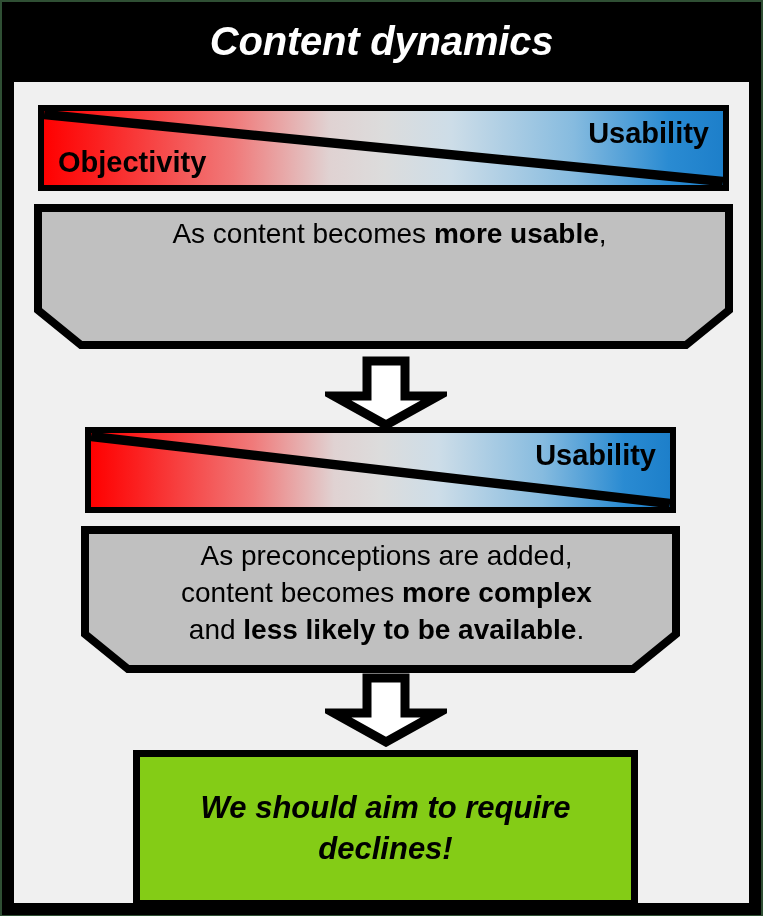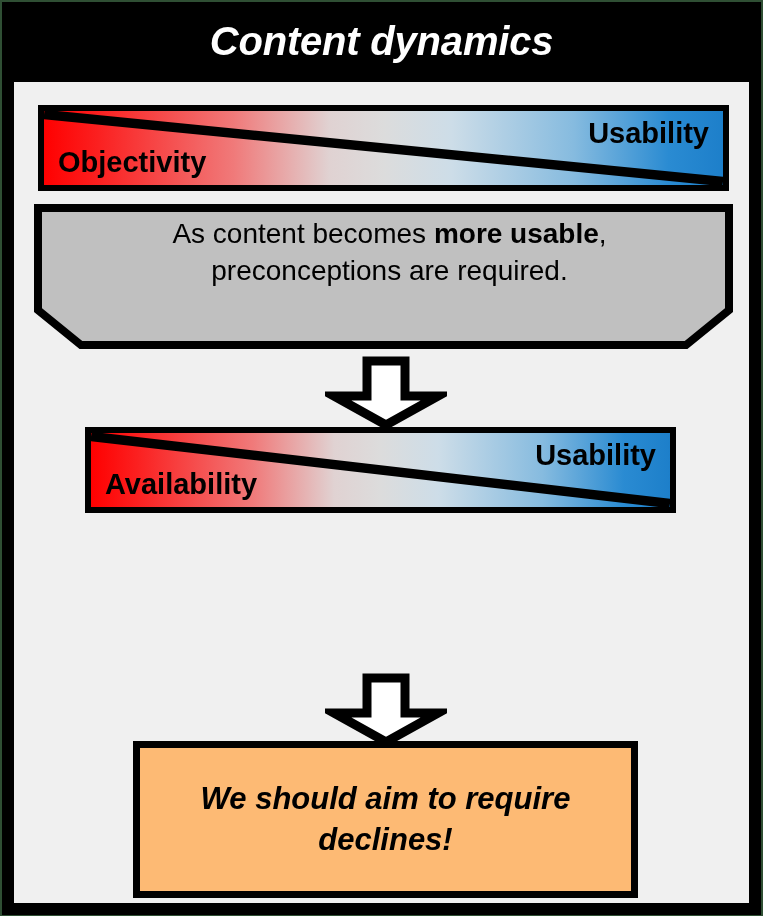--- a/index.html
+++ b/index.html
@@ -123,24 +123,25 @@
   .arrow {
     position: absolute;
   }
   .arrow svg { display: block; }
 
   
   .conclusion {
     position: absolute;
     box-sizing: border-box;
     border: 7px solid #000000;
-    background: #fdba74;
+    background: #84cc16;
     display: flex;
     align-items: center;
     justify-content: center;
+    margin-top: 9px;
   }
   .conclusion-text {
     font-family: "Liberation Sans", sans-serif;
     font-size: 31px;
     font-weight: bold;
     font-style: italic;
     color: #000000;
     text-align: center;
     line-height: 1.3;
     padding: 0 14px;
@@ -167,40 +168,52 @@
       </div>
 
       <div class="banner" style="left:20px; top:122px; width:699px; height:145px; background:transparent;">
         <svg width="699" height="145" viewBox="0 0 699 145">
           <polygon points="4,4 695,4 695,106 652,141 47,141 4,106" fill="#c0c0c0" stroke="#000000" stroke-width="8" stroke-linejoin="miter"></polygon>
         </svg>
         <div class="banner-text">
           <div>
             <span>As content becomes </span><b>more usable</b><span>,</span>
           </div>
-          <div>
-            <span>preconceptions are required.</span>
-          </div>
         </div>
       </div>
 
       <div class="arrow" style="left:311px; top:274px;">
         <svg width="122" height="74" viewBox="0 0 122 74">
           <polygon points="42,5 80,5 80,40 113,40 61,69 9,40 42,40" fill="#ffffff" stroke="#000000" stroke-width="9" stroke-linejoin="miter"></polygon>
         </svg>
       </div>
 
       <div class="grad-bar" style="left:71px; top:345px; width:591px; height:86px;">
         <svg class="slash" viewBox="0 0 591 86" preserveAspectRatio="none">
           <line x1="0" y1="4" x2="591" y2="82" stroke="#000000" stroke-width="11"></line>
         </svg>
-        <div class="grad-label left">Availability</div>
         <div class="grad-label right">Usability</div>
       </div>
 
+      <div class="banner" style="left:67px; top:444px; width:599px; height:147px; background:transparent;">
+        <svg width="599" height="147" viewBox="0 0 599 147">
+          <polygon points="4,4 595,4 595,108 552,143 47,143 4,108" fill="#c0c0c0" stroke="#000000" stroke-width="8" stroke-linejoin="miter"></polygon>
+        </svg>
+        <div class="banner-text">
+          <div>
+            <span>As preconceptions are added,</span>
+          </div>
+          <div>
+            <span>content becomes </span><b>more complex</b>
+          </div>
+          <div>
+            <span>and </span><b>less likely to be available</b><span>.</span>
+          </div>
+        </div>
+      </div>
 
       <div class="arrow" style="left:311px; top:591px;">
         <svg width="122" height="74" viewBox="0 0 122 74">
           <polygon points="42,5 80,5 80,40 113,40 61,69 9,40 42,40" fill="#ffffff" stroke="#000000" stroke-width="9" stroke-linejoin="miter"></polygon>
         </svg>
       </div>
 
       <div class="conclusion" style="left:119px; top:659px; width:505px; height:157px;">
         <div class="conclusion-text">
           <div>We should aim to require</div>

